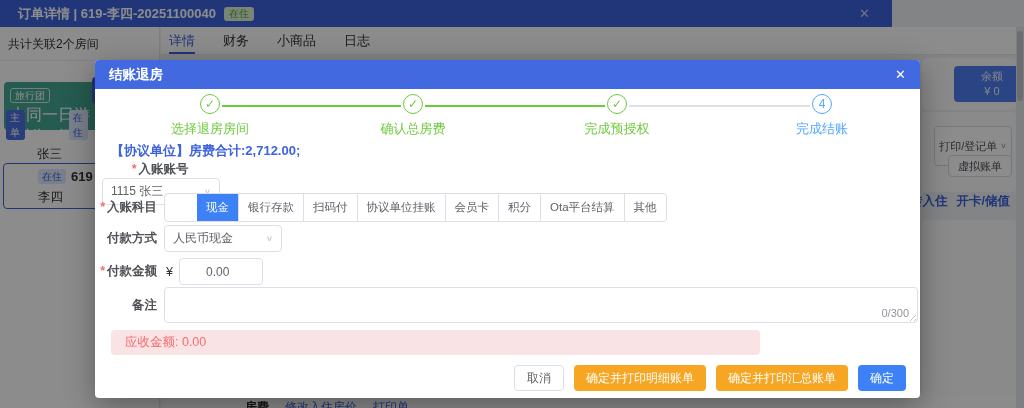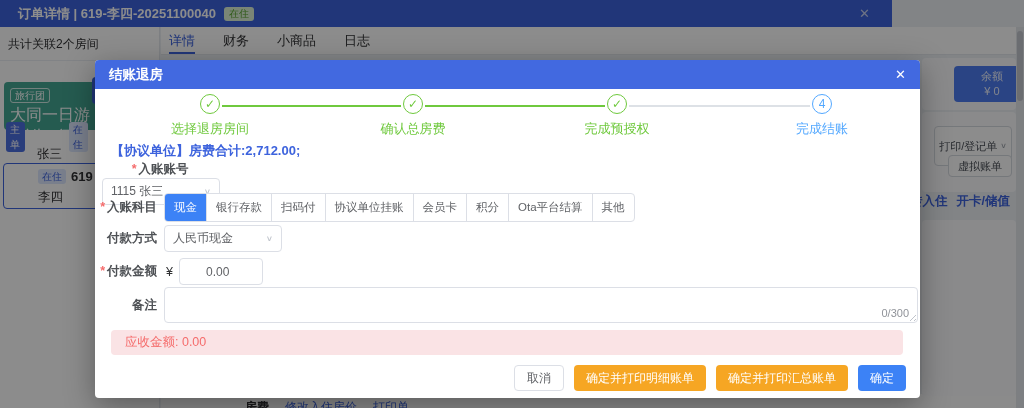--- a/index.html
+++ b/index.html
@@ -19,21 +19,21 @@
   .frag-link{color:#3D63DD;}
 
   .sidebar{position:absolute;left:0;top:27px;width:160px;height:381px;background:#FFFFFF;border-right:1px solid #E4E7ED;box-sizing:border-box;z-index:2;}
   .sb-header{font-size:12px;color:#303133;padding:9px 8px 7px 8px;border-bottom:1px solid #EBEEF5;}
   .group-card{position:absolute;left:4px;top:55px;width:151px;height:48px;background:#44A793;border-radius:4px;color:#fff;padding:3px 6px;box-sizing:border-box;cursor:pointer;}
   .g-tag{display:inline-block;border:1px solid rgba(255,255,255,.75);border-radius:3px;font-size:10px;line-height:13px;padding:0 4px;}
   .g-name{font-size:16px;margin-top:2px;}
   .g-status{font-size:11px;font-weight:bold;margin-top:1px;}
   .all-btn{position:absolute;left:92px;top:50px;width:46px;height:27px;background:#3D63DD;color:#fff;font-size:12px;border:none;border-radius:4px;cursor:pointer;}
   .room-row{position:absolute;display:flex;align-items:center;gap:5px;}
-  .row-1{left:6px;top:95px;gap:44px;}
+  .row-1{left:6px;top:83px;gap:44px;}
   .badge-main{background:#4C6FE0;color:#fff;font-size:10px;line-height:15px;padding:0 4px;border-radius:3px;}
   .badge-stay{background:#DCE7FF;color:#3D63DD;font-size:10px;line-height:15px;padding:0 4px;border-radius:3px;}
   .room-no{font-size:13px;font-weight:bold;color:#303133;}
   .room-guest{position:absolute;font-size:12.5px;color:#303133;}
   .guest-1{left:37px;top:119px;}
   .room-card{position:absolute;left:3px;top:136px;width:154px;height:46px;border:1px solid #3D63DD;border-radius:4px;background:#fff;box-sizing:border-box;cursor:pointer;}
   .row-2{left:34px;top:5px;}
   .guest-2{left:34px;top:25px;}
 
   .tabbar{position:absolute;left:161px;top:27px;right:0;height:28px;background:#fff;border-bottom:1px solid #E4E7ED;display:flex;align-items:stretch;gap:24px;padding-left:6px;box-sizing:border-box;z-index:2;}
@@ -77,31 +77,31 @@
 
   .summary{position:absolute;top:82px;left:16px;font-size:13px;font-weight:bold;color:#3D63DD;}
 
   .frow{position:absolute;left:0;display:flex;align-items:center;}
   .row-account{top:101px;flex-direction:column;} .row-subject{top:133px;} .row-method{top:165px;} .row-amount{top:198px;} .row-remark{top:227px;}
   .flabel{width:62px;text-align:right;font-size:12.5px;font-weight:600;color:#4E5155;flex:none;white-space:nowrap;}
   .req{color:#F56C6C;margin-right:2px;}
   .sel{width:118px;height:27px;border:1px solid #DCDFE6;border-radius:4px;display:flex;align-items:center;padding:0 8px;box-sizing:border-box;margin-left:7px;background:#fff;cursor:pointer;}
   .sel-text{font-size:12px;color:#606266;flex:1;white-space:nowrap;}
   .sel-arrow{font-size:10px;color:#C0C4CC;transform:scaleY(.8);}
-  .seg-group{margin-left:7px;display:flex;border:1px solid #DCDFE6;border-radius:4px;overflow:hidden;height:27px;background:#fff;}
+  .seg-group{margin-left:7px;display:flex;border:1px solid #DCDFE6;border-radius:4px;overflow:hidden;height:27px;background:#fff;padding-left:32px;}
   .seg{padding:0 9px;font-size:11.5px;color:#606266;line-height:27px;border-right:1px solid #DCDFE6;white-space:nowrap;cursor:pointer;}
   .seg:last-child{border-right:none;}
   .seg.active{background:#3C82F6;color:#fff;}
   .currency{margin-left:9px;font-size:12.5px;color:#303133;}
   .amount-input{margin-left:6px;width:84px;height:27px;border:1px solid #DCDFE6;border-radius:4px;font-size:12px;color:#606266;padding:0 0 0 26px;box-sizing:border-box;outline:none;}
   .remark-wrap{margin-left:7px;position:relative;width:754px;height:36px;}
   .remark-input{width:100%;height:100%;border:1px solid #DCDFE6;border-radius:4px;resize:none;box-sizing:border-box;font-family:inherit;font-size:12px;color:#606266;padding:4px 8px;outline:none;}
   .remark-counter{position:absolute;right:9px;bottom:4px;font-size:11px;color:#909399;background:#fff;padding-left:3px;}
   .resize-grip{position:absolute;right:2px;bottom:2px;width:9px;height:9px;clip-path:polygon(100% 0,100% 100%,0 100%);background:repeating-linear-gradient(135deg,transparent 0 2px,#C0C4CC 2px 3px);}
-  .alert-bar{position:absolute;left:16px;top:270px;width:792px;height:25px;background:#FAE3E5;border-radius:4px;display:flex;align-items:center;padding-left:14px;box-sizing:border-box;font-size:12.5px;color:#F56C6C;}
+  .alert-bar{position:absolute;left:16px;top:270px;width:649px;height:25px;background:#FAE3E5;border-radius:4px;display:flex;align-items:center;padding-left:14px;box-sizing:border-box;font-size:12.5px;color:#F56C6C;}
   .footer{position:absolute;right:14px;bottom:7px;display:flex;gap:10px;align-items:center;}
   .btn{height:26px;border-radius:4px;font-size:12px;padding:0 12px;display:flex;align-items:center;border:none;cursor:pointer;white-space:nowrap;font-family:inherit;}
   .btn-plain{background:#fff;border:1px solid #DCDFE6;color:#606266;}
   .btn-orange{background:#F6A623;color:#fff;}
   .btn-blue{background:#3C82F6;color:#fff;}
 </style>
 </head>
 <body>
 
 <div class="page">

